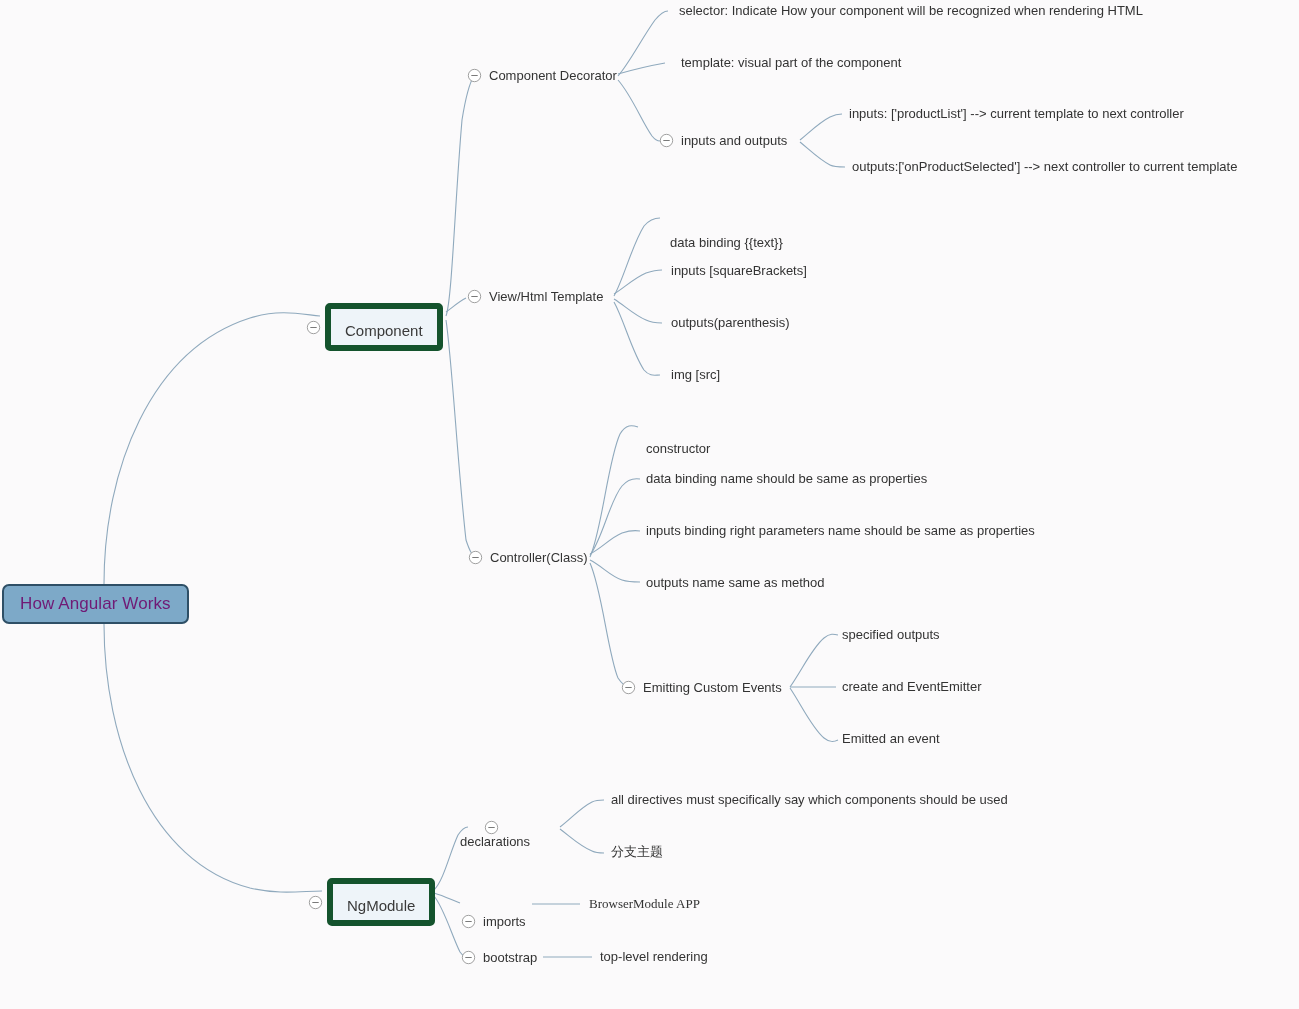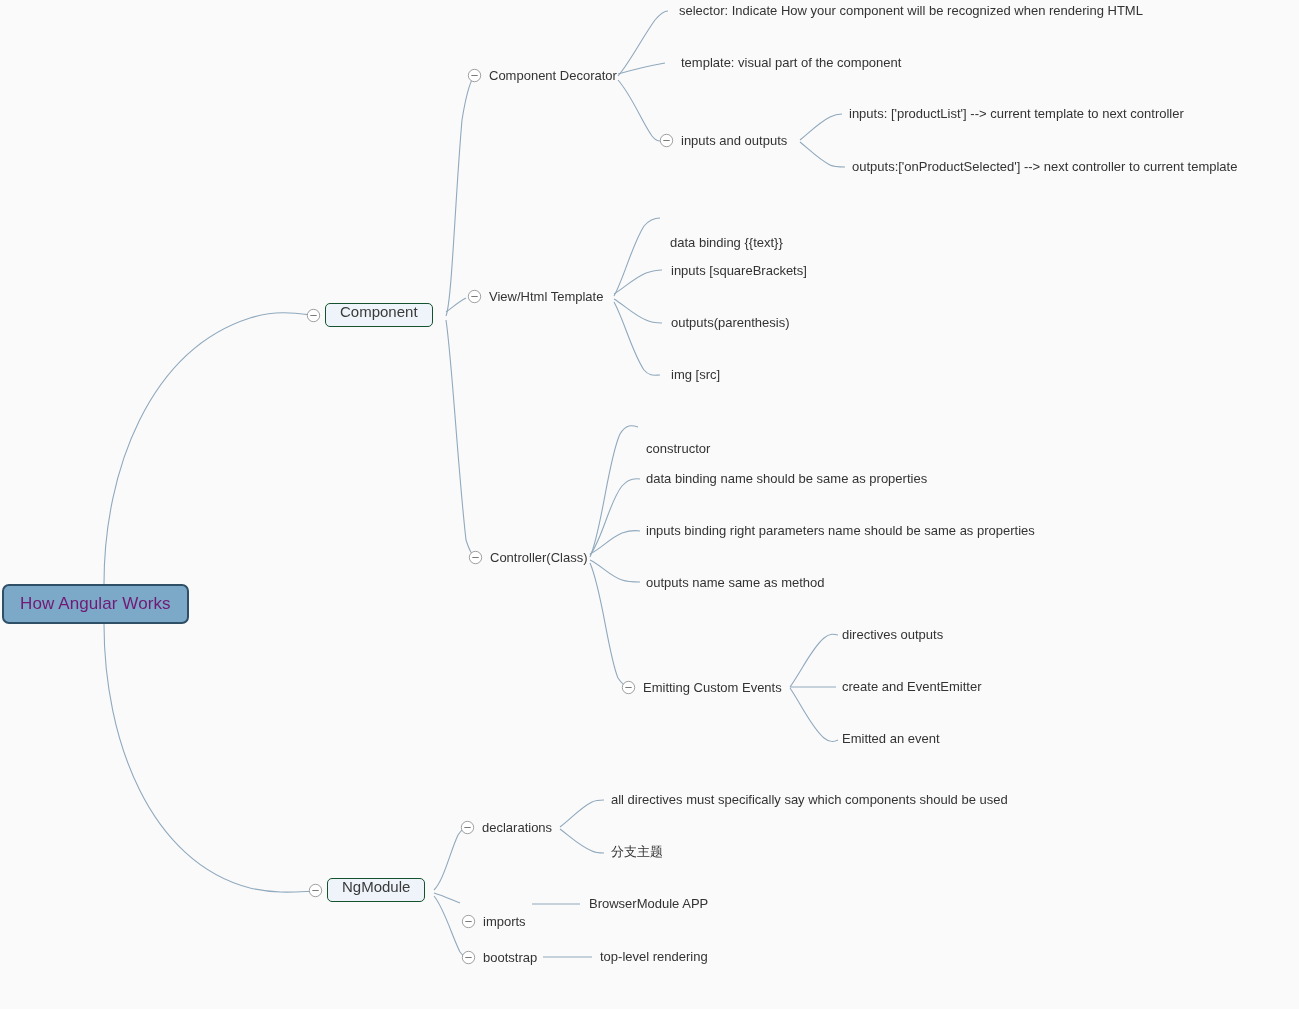--- a/index.html
+++ b/index.html
@@ -42,25 +42,25 @@
     color: #701a75;
     font-size: 17px;
     padding: 9px 16px 10px 16px;
     letter-spacing: 0.1px;
     line-height: 1;
   }
   
   .branch-box {
     box-sizing: border-box;
     background: #eef4f9;
-    border: 1px solid #14532d;
+    border: 6px solid #14532d;
     border-radius: 5px;
     color: #3a3a3a;
     font-size: 15px;
-    padding: 0 14px 7px 14px;
+    padding: 14px 14px 7px 14px;
     line-height: 1;
   }
   
   .topic-text {
     color: #333333;
     font-size: 13px;
     line-height: 1;
   }
   
   .toggle {
@@ -235,32 +235,32 @@
 
   <div class="node" style="left:621px; top:680px;">
     <svg class="toggle" viewBox="0 0 16 16">
       <circle cx="8" cy="8" r="6.6"></circle>
         <line x1="4.6" y1="8" x2="11.4" y2="8"></line>
     </svg>
     <span class="topic-text">Emitting Custom Events</span>
   </div>
 
   <div class="node" style="left:842px; top:628px;">
-    <span class="topic-text">directives outputs</span>
+    <span class="topic-text">specified outputs</span>
   </div>
 
   <div class="node" style="left:842px; top:680px;">
     <span class="topic-text">create and EventEmitter</span>
   </div>
 
   <div class="node" style="left:842px; top:732px;">
     <span class="topic-text">Emitted an event</span>
   </div>
 
-  <div class="node" style="left:460px; top:820px;">
+  <div class="node" style="left:460px; top:820px;flex-direction:column;">
     <svg class="toggle" viewBox="0 0 16 16">
       <circle cx="8" cy="8" r="6.6"></circle>
         <line x1="4.6" y1="8" x2="11.4" y2="8"></line>
     </svg>
     <span class="topic-text">declarations</span>
   </div>
 
   <div class="node" style="left:461px; top:898px;margin-top:16px;">
     <svg class="toggle" viewBox="0 0 16 16">
       <circle cx="8" cy="8" r="6.6"></circle>
@@ -278,21 +278,21 @@
   </div>
 
   <div class="node" style="left:611px; top:793px;">
     <span class="topic-text">all directives must specifically say which components should be used</span>
   </div>
 
   <div class="node" style="left:611px; top:845px;">
     <span class="topic-text">分支主题</span>
   </div>
 
-  <div class="node" style="left:589px; top:897px;">
+  <div class="node" style="left:589px; top:897px;font-family:Liberation Serif, serif;">
     <span class="topic-text">BrowserModule APP</span>
   </div>
 
   <div class="node" style="left:600px; top:950px;">
     <span class="topic-text">top-level rendering</span>
   </div>
 
 </div>
 
 </body></html>

